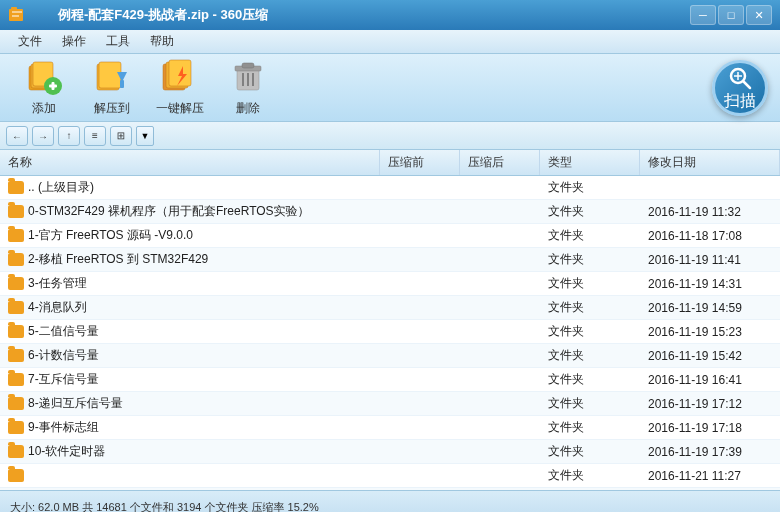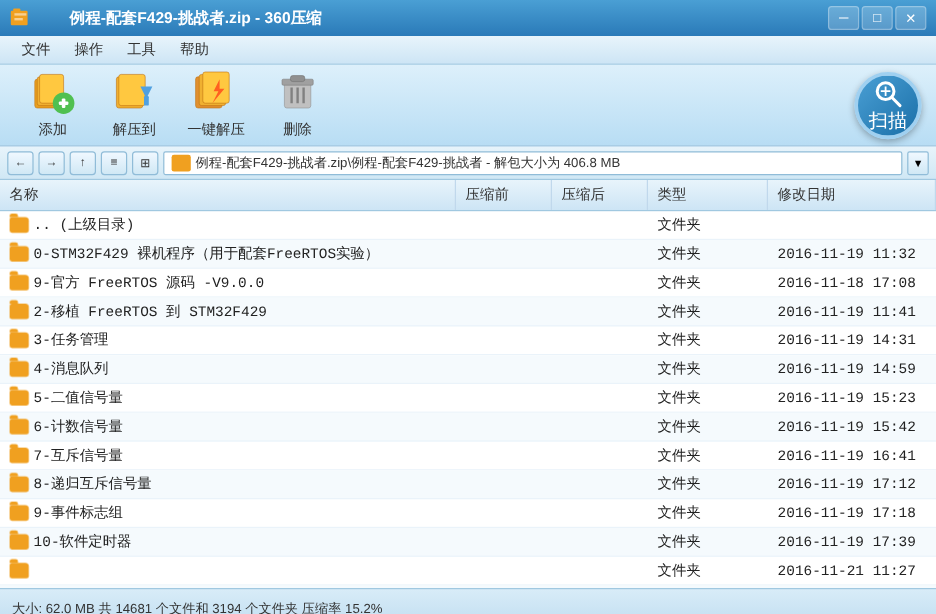--- a/index.html
+++ b/index.html
@@ -226,21 +226,20 @@
       border-top: 1px solid #a0c8e0;
       font-size: 11px;
       color: #333;
     }
 
     
     .main-area {
       display: flex;
       flex-direction: column;
       height: calc(512px - 30px - 24px - 68px - 28px - 22px);
-      font-family: Liberation Mono, monospace;
     }
 
     
     .file-list-container::-webkit-scrollbar { width: 14px; }
     .file-list-container::-webkit-scrollbar-track { background: #e0eff8; }
     .file-list-container::-webkit-scrollbar-thumb {
       background: linear-gradient(to bottom, #8ec8e8, #5aaad0);
       border: 1px solid #a0c8e0;
       border-radius: 3px;
     }
@@ -341,29 +340,20 @@
     <span>扫描</span>
   </div>
 </div>
 
 <div class="path-bar">
   <button class="path-nav-btn">←</button>
   <button class="path-nav-btn">→</button>
   <button class="path-nav-btn">↑</button>
   <button class="path-nav-btn">≡</button>
   <button class="path-nav-btn">⊞</button>
-  <div class="path-input">
-    <div class="path-icon">
-      <svg width="14" height="12" viewBox="0 0 14 12">
-        <rect x="0" y="2" width="14" height="10" rx="1" fill="#f0a020"></rect>
-        <rect x="0" y="0" width="6" height="4" rx="1" fill="#f0a020"></rect>
-      </svg>
-    </div>
-    <span style="font-size:11px; color:#333;"> 例程-配套F429-挑战者.zip\例程-配套F429-挑战者 - 解包大小为 406.8 MB</span>
-  </div>
   <div class="path-dropdown">▼</div>
 </div>
 
 <div class="main-area">
   <div class="file-list-container">
 
     <div class="file-list-header">
       <div class="header-cell">名称</div>
       <div class="header-cell">压缩前</div>
       <div class="header-cell">压缩后</div>
@@ -388,21 +378,21 @@
             <span>0-STM32F429 裸机程序（用于配套FreeRTOS实验）</span>
           </div>
           <div class="file-cell"></div>
           <div class="file-cell"></div>
           <div class="file-cell">文件夹</div>
           <div class="file-cell">2016-11-19 11:32</div>
         </div>
         <div class="file-row">
           <div class="file-cell">
             <div class="folder-icon"></div>
-            <span>9-官方 FreeRTOS 源码 -V9.0.0</span>
+            <span>1-官方 FreeRTOS 源码 -V9.0.0</span>
           </div>
           <div class="file-cell"></div>
           <div class="file-cell"></div>
           <div class="file-cell">文件夹</div>
           <div class="file-cell">2016-11-18 17:08</div>
         </div>
         <div class="file-row alt">
           <div class="file-cell">
             <div class="folder-icon"></div>
             <span>2-移植 FreeRTOS 到 STM32F429</span>

